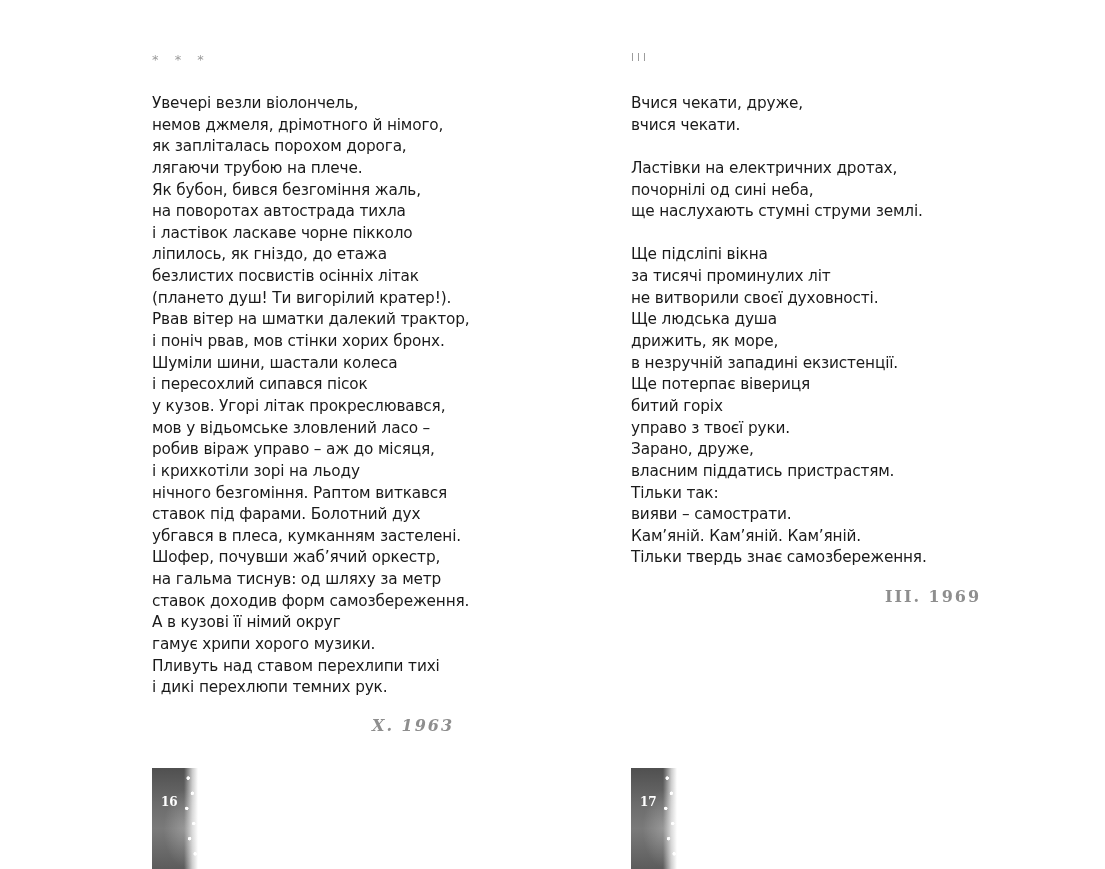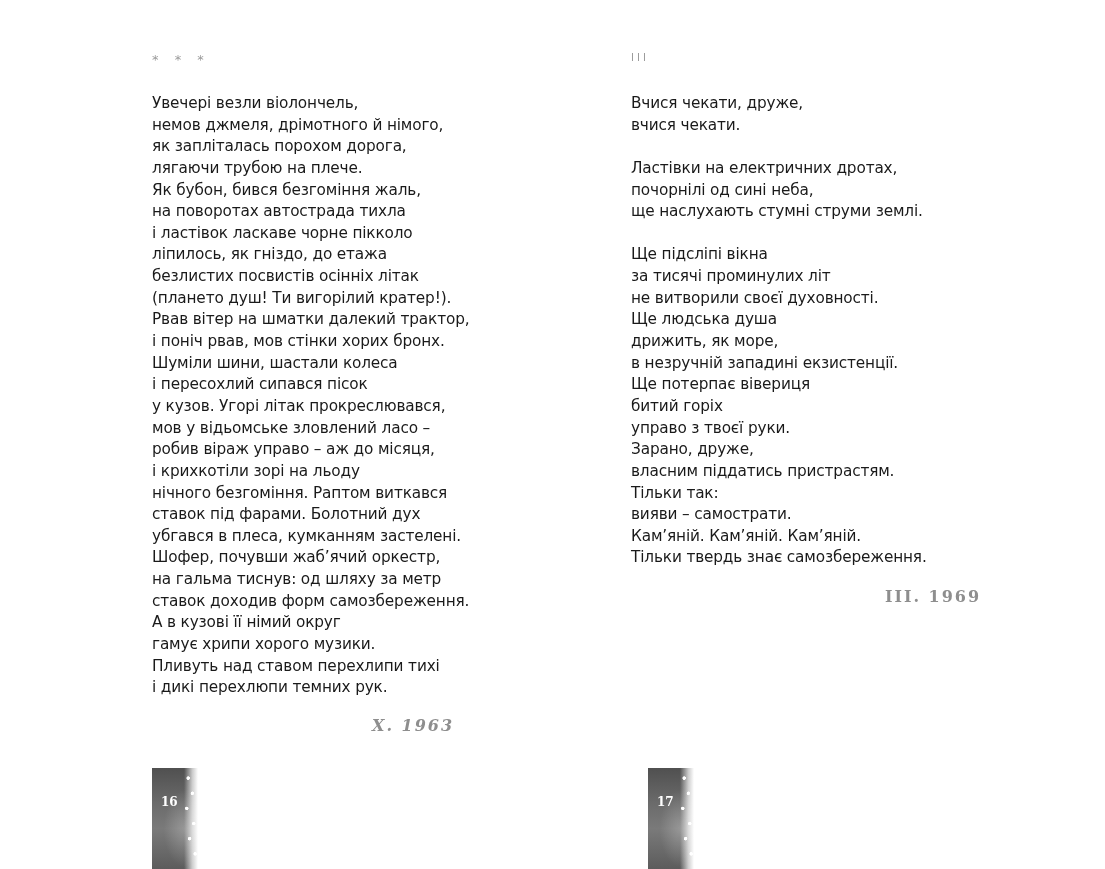--- a/index.html
+++ b/index.html
@@ -82,21 +82,21 @@
       background:
         radial-gradient(circle at 30% 10%, #ffffff 1.5px, transparent 2px),
         radial-gradient(circle at 60% 25%, #ffffff 1.5px, transparent 2px),
         radial-gradient(circle at 20% 40%, #ffffff 1.5px, transparent 2px),
         radial-gradient(circle at 70% 55%, #ffffff 1.5px, transparent 2px),
         radial-gradient(circle at 40% 70%, #ffffff 1.5px, transparent 2px),
         radial-gradient(circle at 80% 85%, #ffffff 1.5px, transparent 2px),
         linear-gradient(90deg, rgba(255,255,255,0) 0%, rgba(255,255,255,0.7) 60%, #ffffff 100%);
     }
     .page-left .page-number-block { left: 152px; }
-    .page-right .page-number-block { left: 96px; }
+    .page-right .page-number-block { left: 79px; }
 
     .page-number {
       position: absolute;
       top: 7px;
       left: 9px;
       font-family: "DejaVu Serif", "Liberation Serif", serif;
       font-weight: bold;
       font-size: 12px;
       color: #ffffff;
       z-index: 2;

